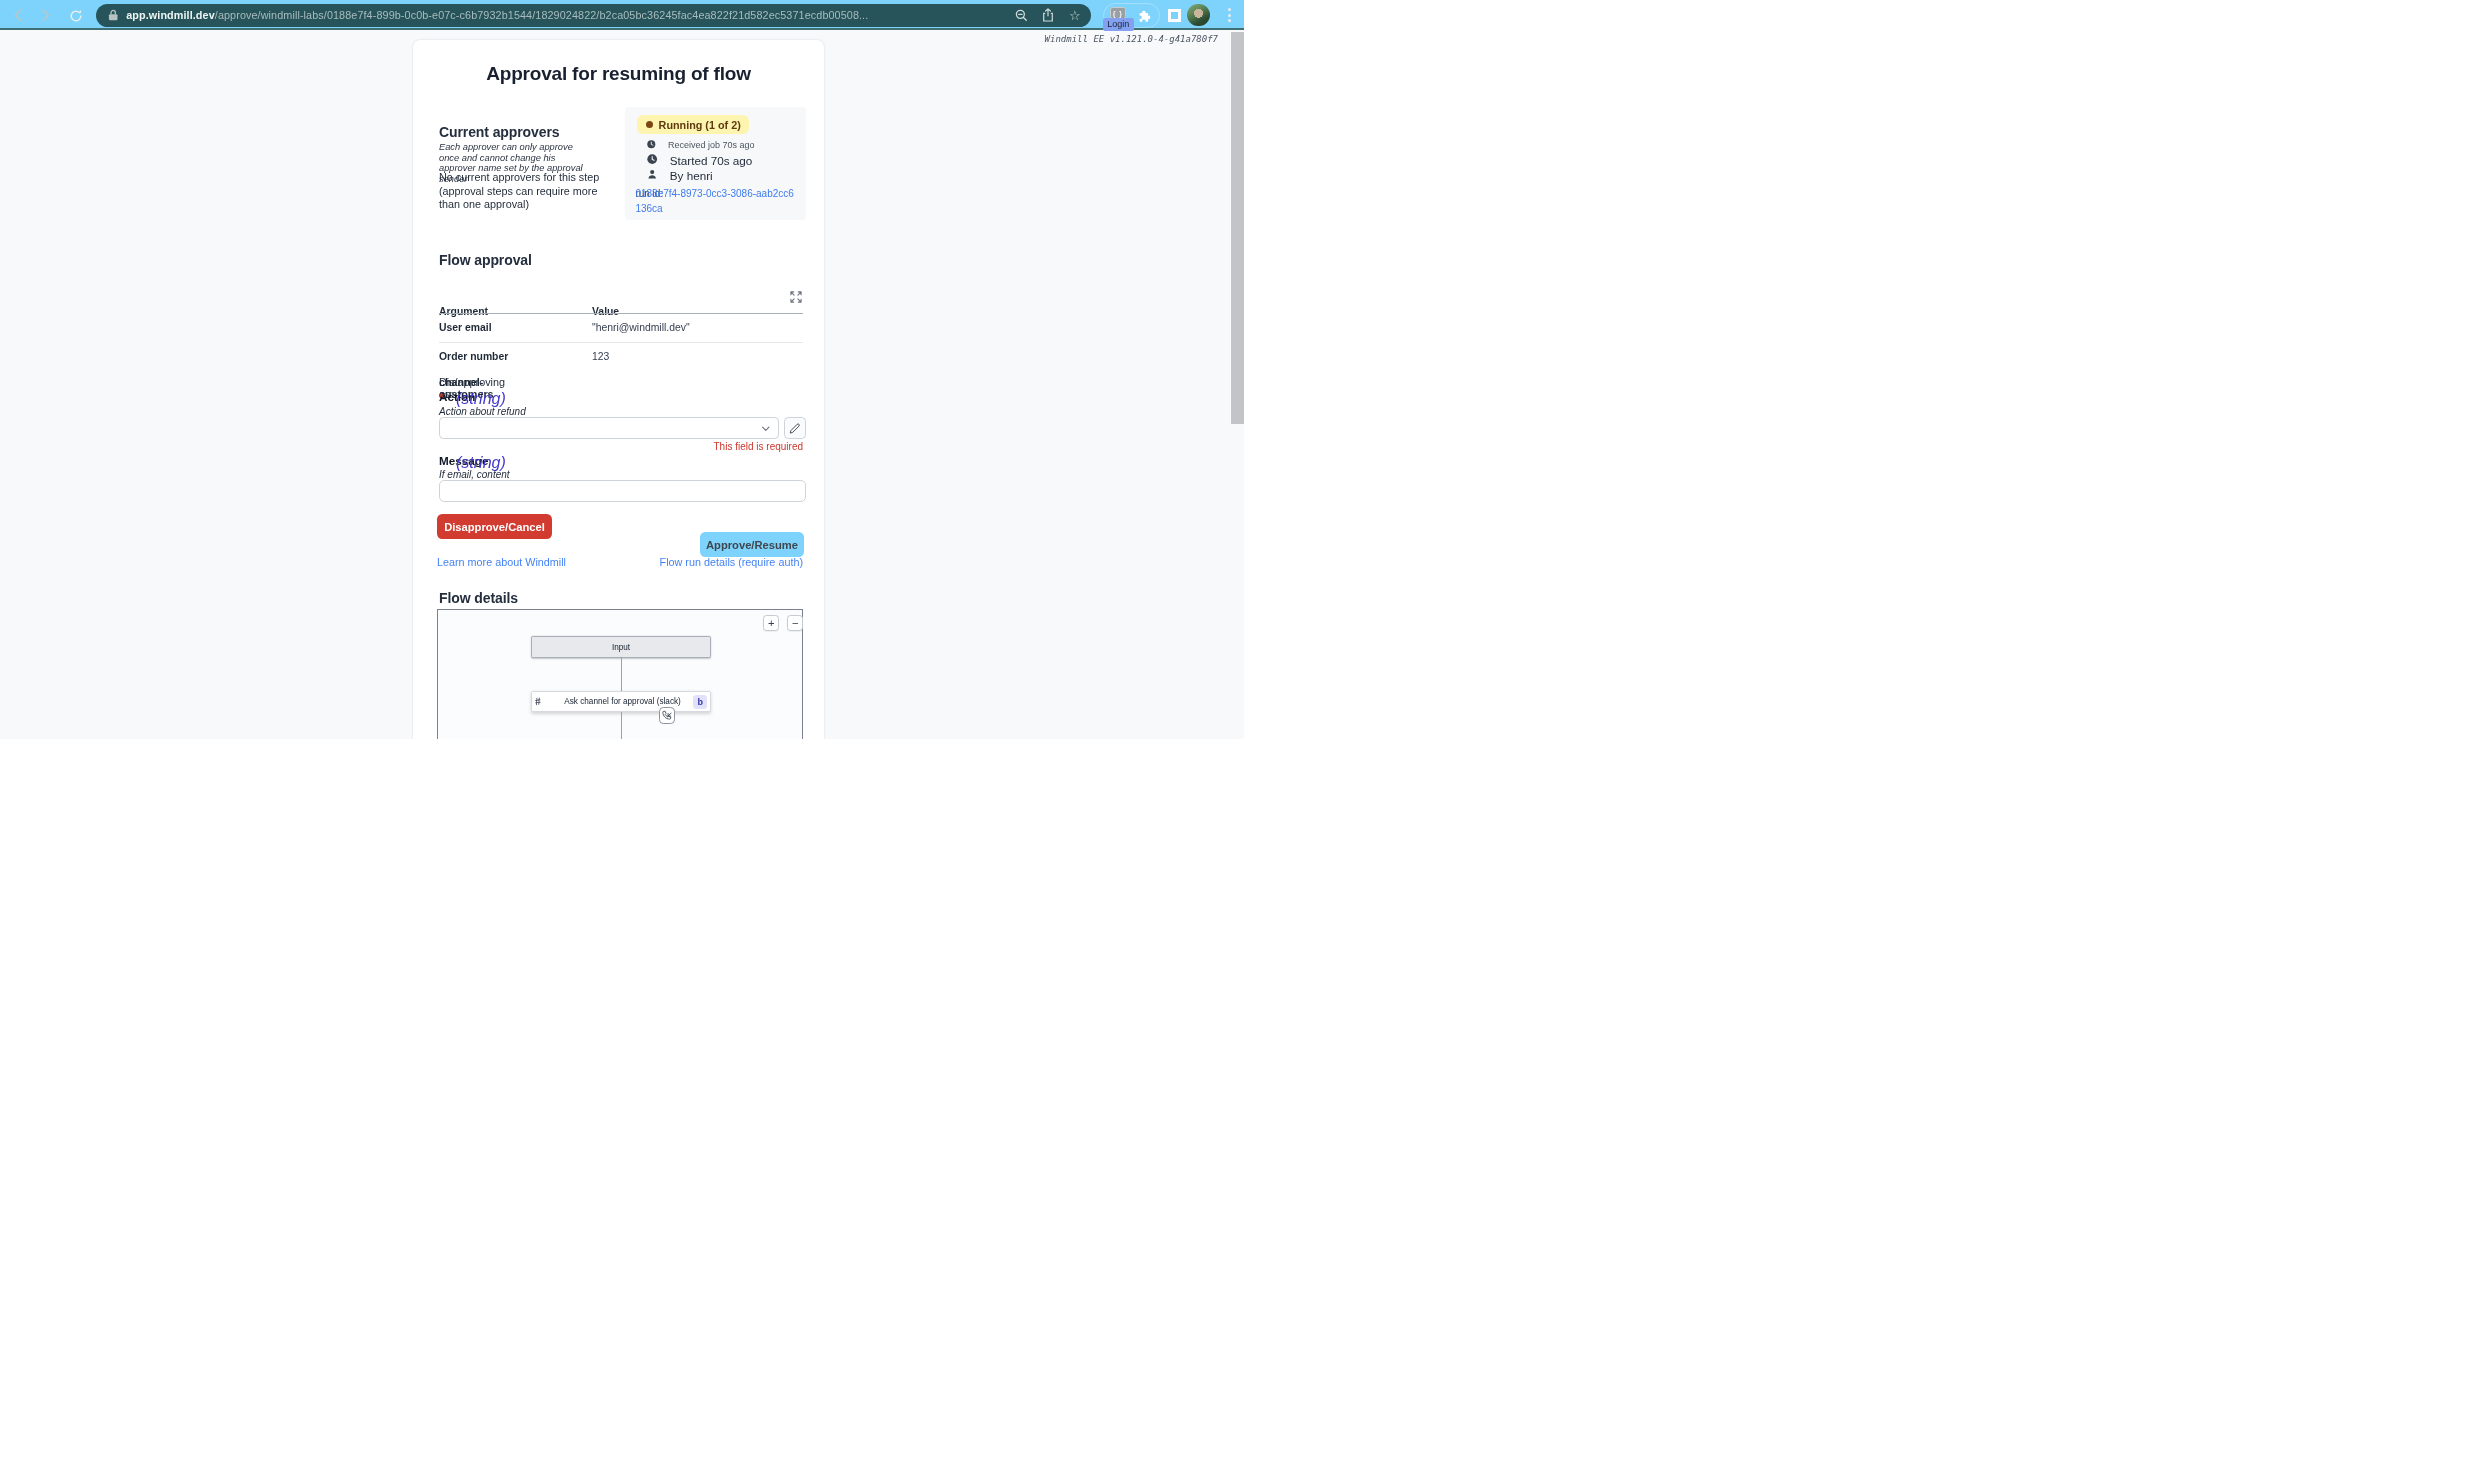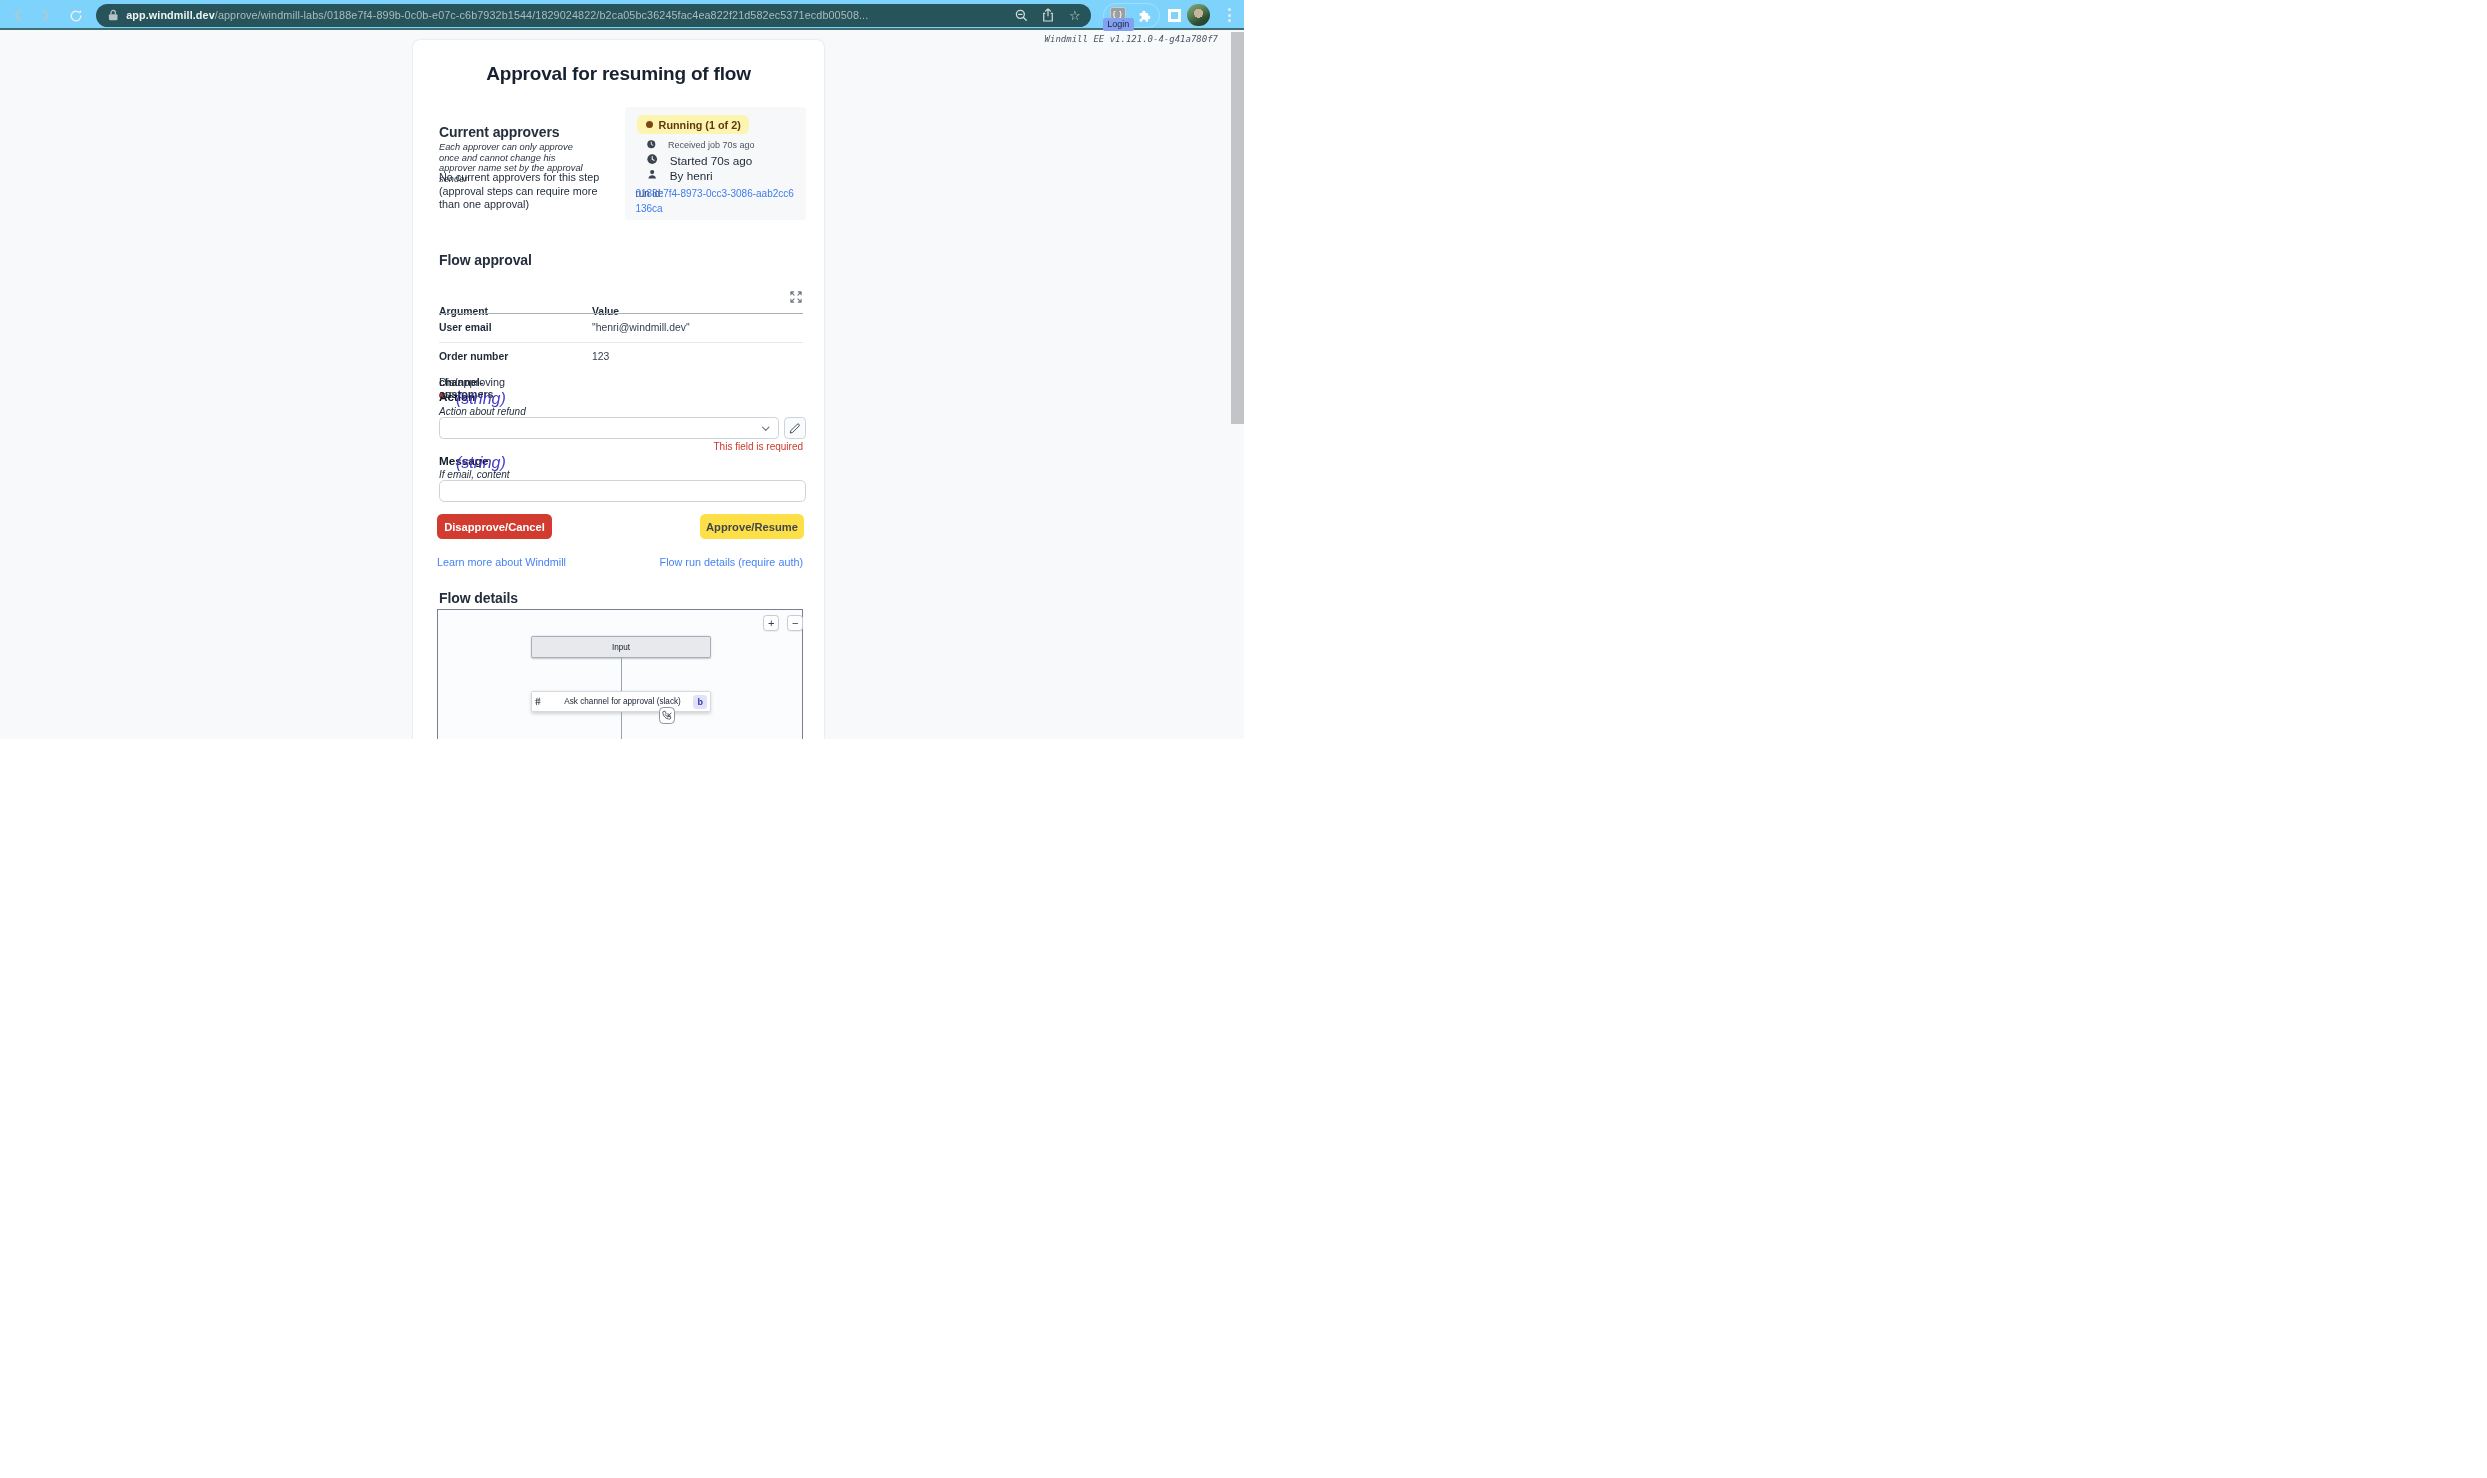--- a/index.html
+++ b/index.html
@@ -85,21 +85,21 @@
   .select { left:26px; top:377px; width:340px; height:21.6px; background:#fff; border:0.9px solid #ced3d9; border-radius:4.3px; }
   .select svg { position:absolute; right:7.8px; top:6px; }
   .pencil-btn { left:371px; top:377px; width:21.6px; height:21.6px; background:#fafbfc; border:0.9px solid #ced3d9; border-radius:4.3px; display:flex; align-items:center; justify-content:center; }
   .field-error { left:26px; top:401px; width:364px; text-align:right; font-size:10px; color:#cb372c; }
   .lbl-message { left:26px; top:414px; }
   .d-message { left:26px; top:429px; }
   .msg-input { left:26px; top:440px; width:367px; height:21.6px; background:#fff; border:0.9px solid #ced3d9; border-radius:5.2px; outline:none; font-size:10.4px; padding:0 7px; }
 
   .btn { height:25px; border:none; border-radius:5.2px; font-family:inherit; font-size:11.2px; font-weight:700; cursor:pointer; }
   .btn-red { left:24px; top:474px; width:115px; background:#d23b2f; color:#ffffff; }
-  .btn-gray { left:287px; top:474px; width:104px; background:#fde047; color:#41464d; }
+  .btn-gray { left:287px; top:492px; width:104px; background:#7dd3fc; color:#41464d; }
 
   .link { font-size:10.8px; color:#4483f5; text-decoration:none; cursor:pointer; }
   .lnk-learn { left:24px; top:516px; }
   .lnk-details { left:0; top:516px; width:390px; text-align:right; }
 
   
   .canvas { left:24px; top:569px; width:366px; height:203px; background:#fbfcfd; border:0.9px solid #79818e; }
   .canvas * { position:absolute; }
   .zoom-btn { width:16.4px; height:16.4px; background:#fff; border:0.9px solid #c6cbd2; border-radius:3.5px; color:#374151; font-size:11.2px; line-height:14.7px; text-align:center; box-shadow:0 0.9px 0.9px rgba(0,0,0,.06); }
   .z-in { left:325px; top:4.3px; } .z-out { left:349px; top:4.3px; }

